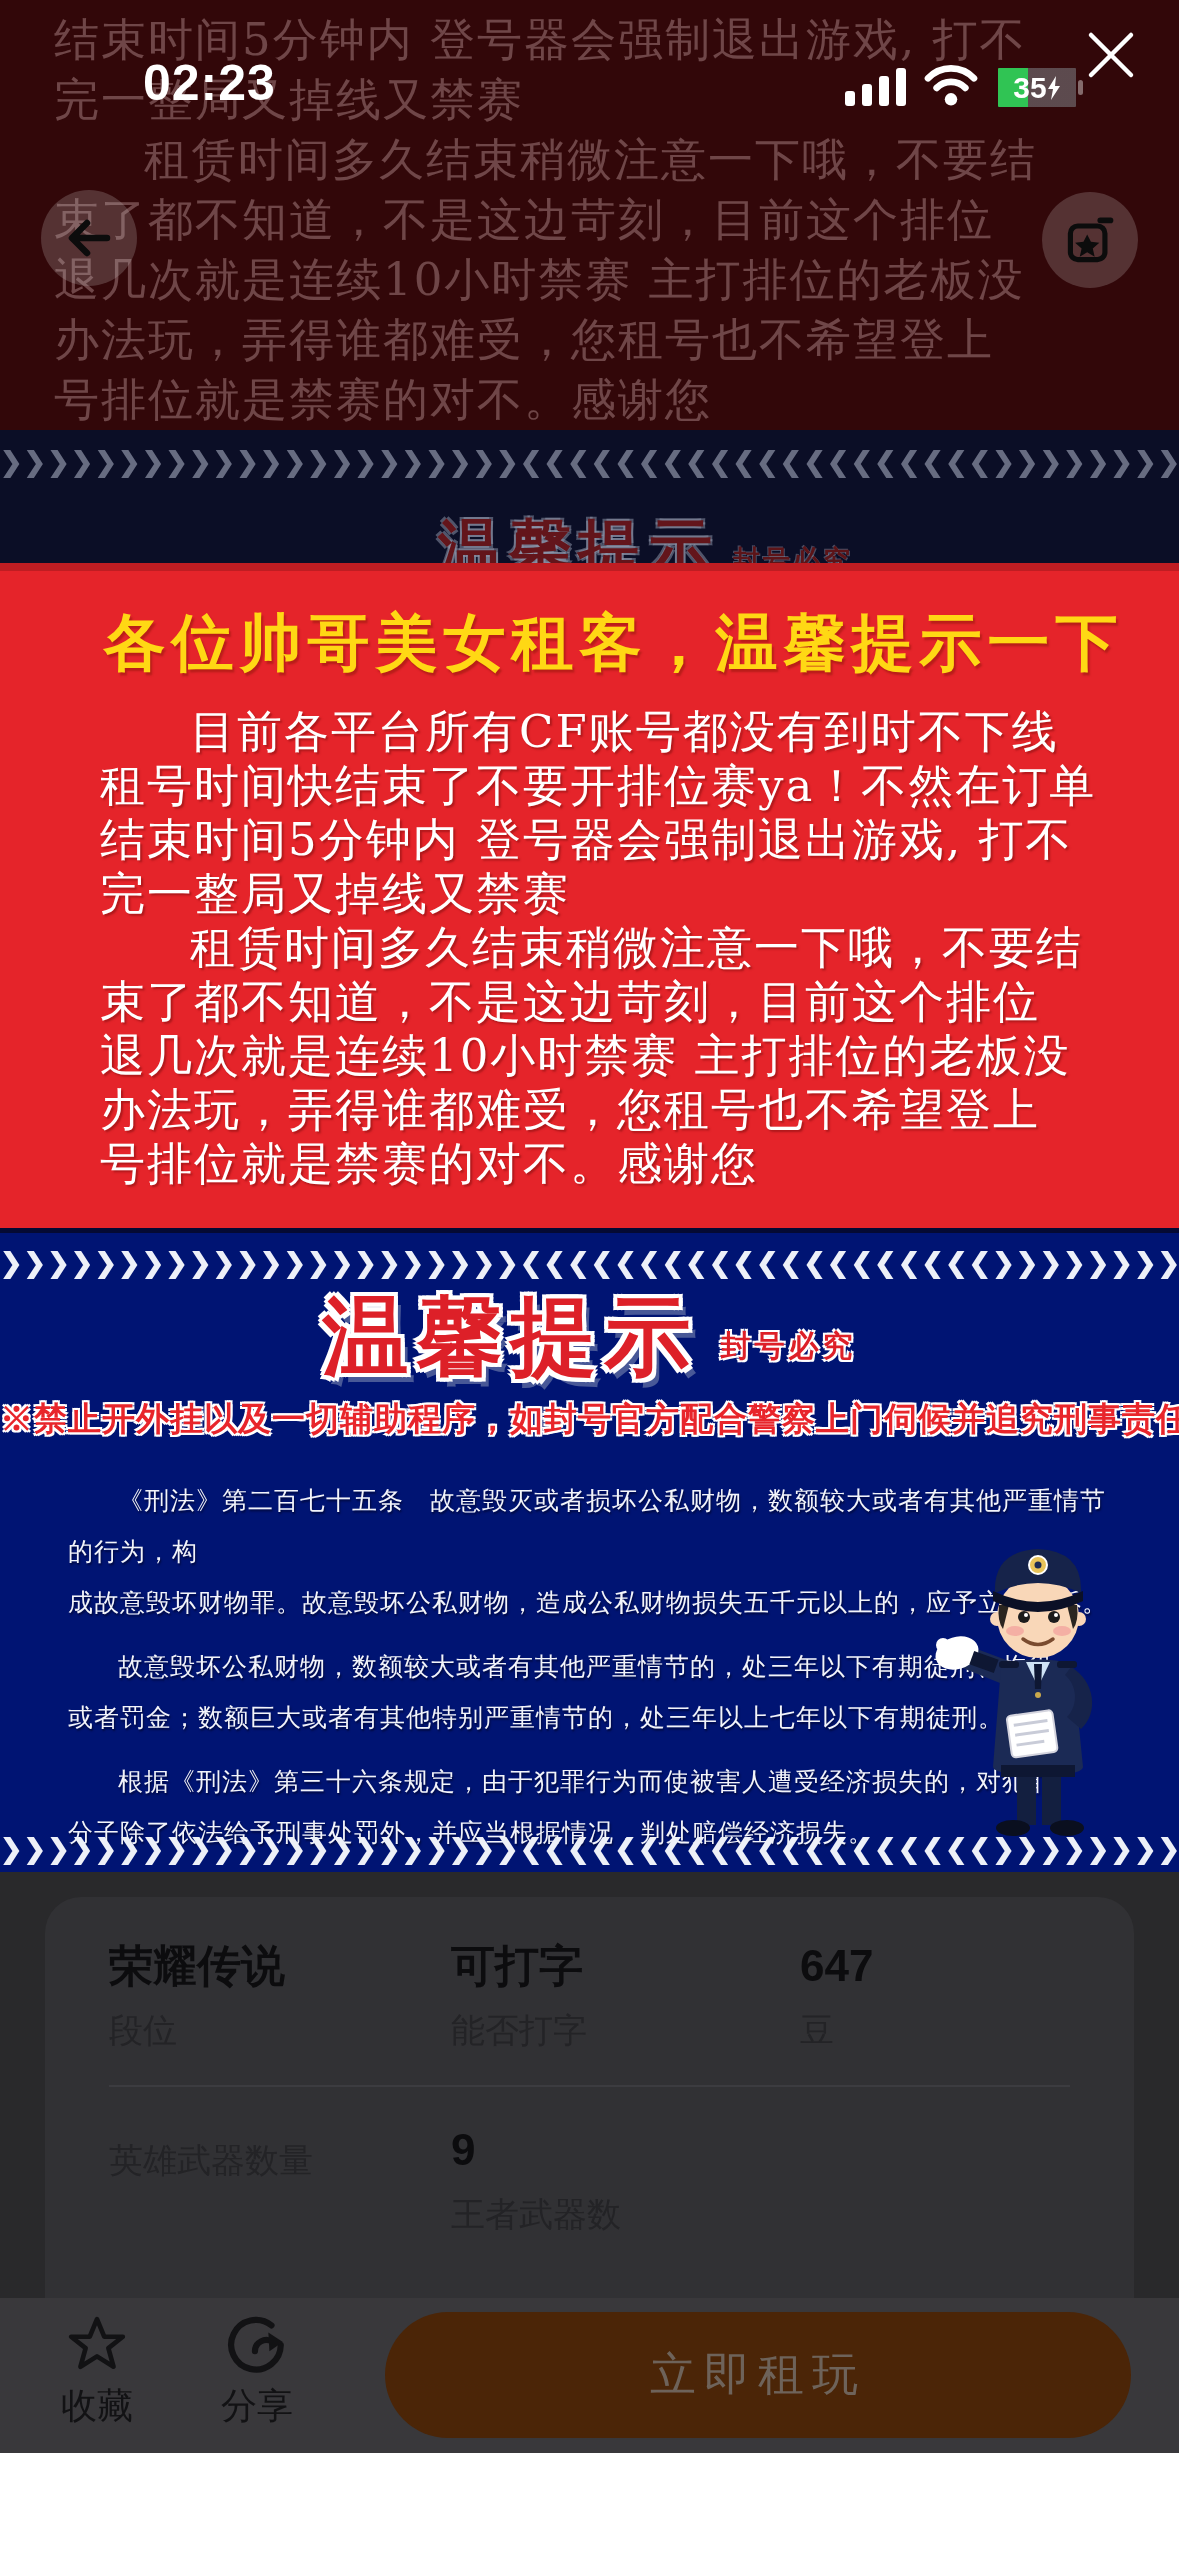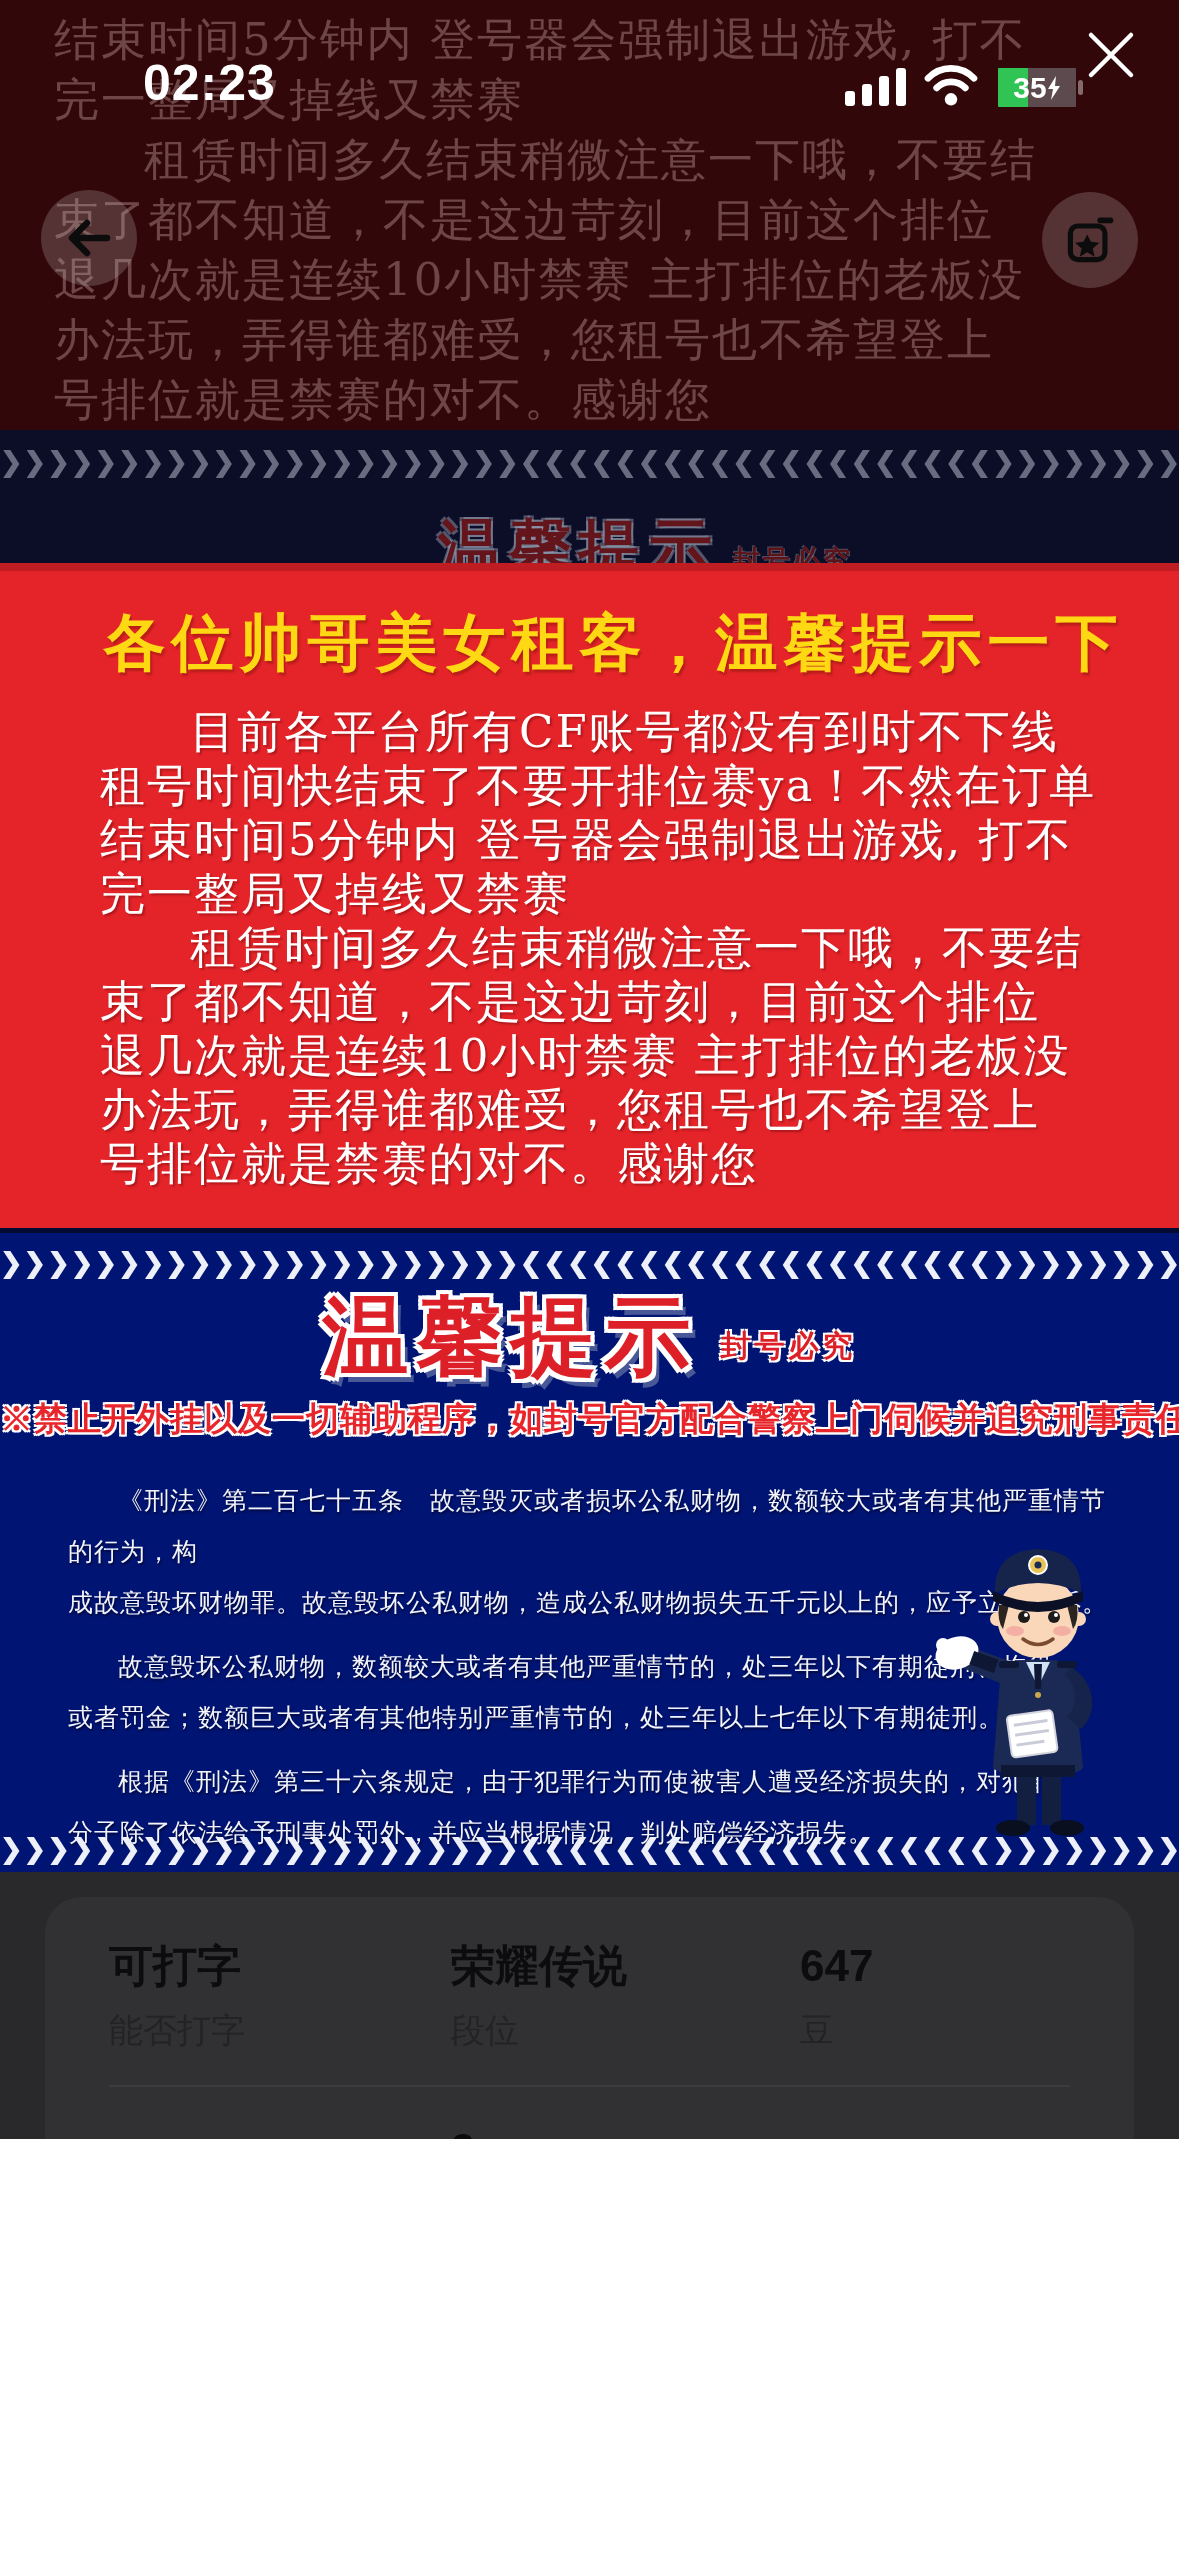--- a/index.html
+++ b/index.html
@@ -1,16 +1,16 @@
 <!DOCTYPE html>
 <html><head>
 <meta charset="utf-8">
 <style>
   html,body{margin:0;padding:0;background:#fff;}
-  .screen{position:relative;width:1179px;height:2139px;overflow:hidden;
+  .screen{position:relative;width:1179px;height:2556px;overflow:hidden;
           font-family:"Liberation Sans",sans-serif;background:#fff;}
   .abs{position:absolute;}
 
   
   .sec-dim-red{left:0;top:0;width:1179px;height:430px;background:#320709;overflow:hidden;}
   .dim-lines{padding:10px 54px 0;color:rgba(236,201,201,0.33);
              font-family:"DejaVu Serif",serif;font-size:45px;line-height:60px;
              letter-spacing:2px;white-space:nowrap;}
   .dim-lines .indent{text-indent:2em;}
 
@@ -206,26 +206,26 @@
       <rect x="68" y="144" width="20" height="7" rx="3" fill="#0e1733"></rect>
       <rect x="126" y="144" width="20" height="7" rx="3" fill="#0e1733"></rect>
     </svg>
     <div class="abs chain bright2">❯❯❯❯❯❯❯❯❯❯❯❯❯❯❯❯❯❯❯❯❯❯❮❮❮❮❮❮❮❮❮❮❮❮❮❮❮❮❮❮❮❮❯❯❯❯❯❯❯❯❯❯❯❯❮❮❮❮❮❮❮❮❮❮❮❮❮❮❮❮</div>
   </div>
 
   <div class="abs sec-card">
     <div class="abs card">
       <div class="spec-grid">
         <div>
+          <div class="spec-value">荣耀传说</div>
+          <div class="spec-label">段位</div>
+        </div>
+        <div>
           <div class="spec-value">可打字</div>
           <div class="spec-label">能否打字</div>
-        </div>
-        <div>
-          <div class="spec-value">荣耀传说</div>
-          <div class="spec-label">段位</div>
         </div>
         <div>
           <div class="spec-value">647</div>
           <div class="spec-label">豆</div>
         </div>
       </div>
       <hr class="card-divider">
       <div class="spec-grid row2">
         <div>
           <div class="spec-label">英雄武器数量</div>

